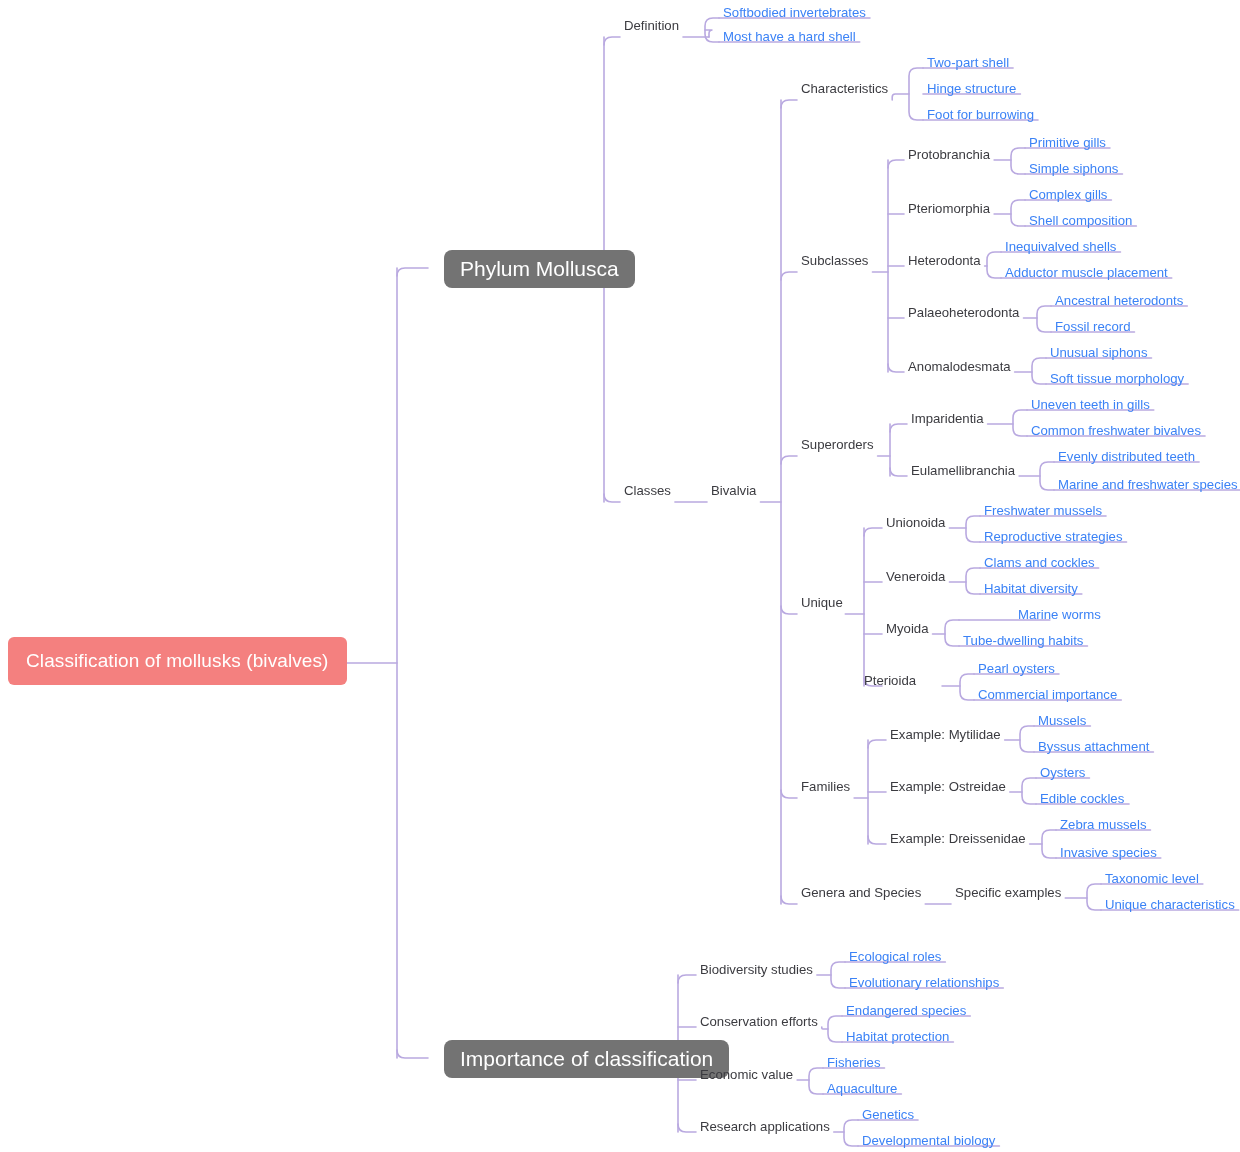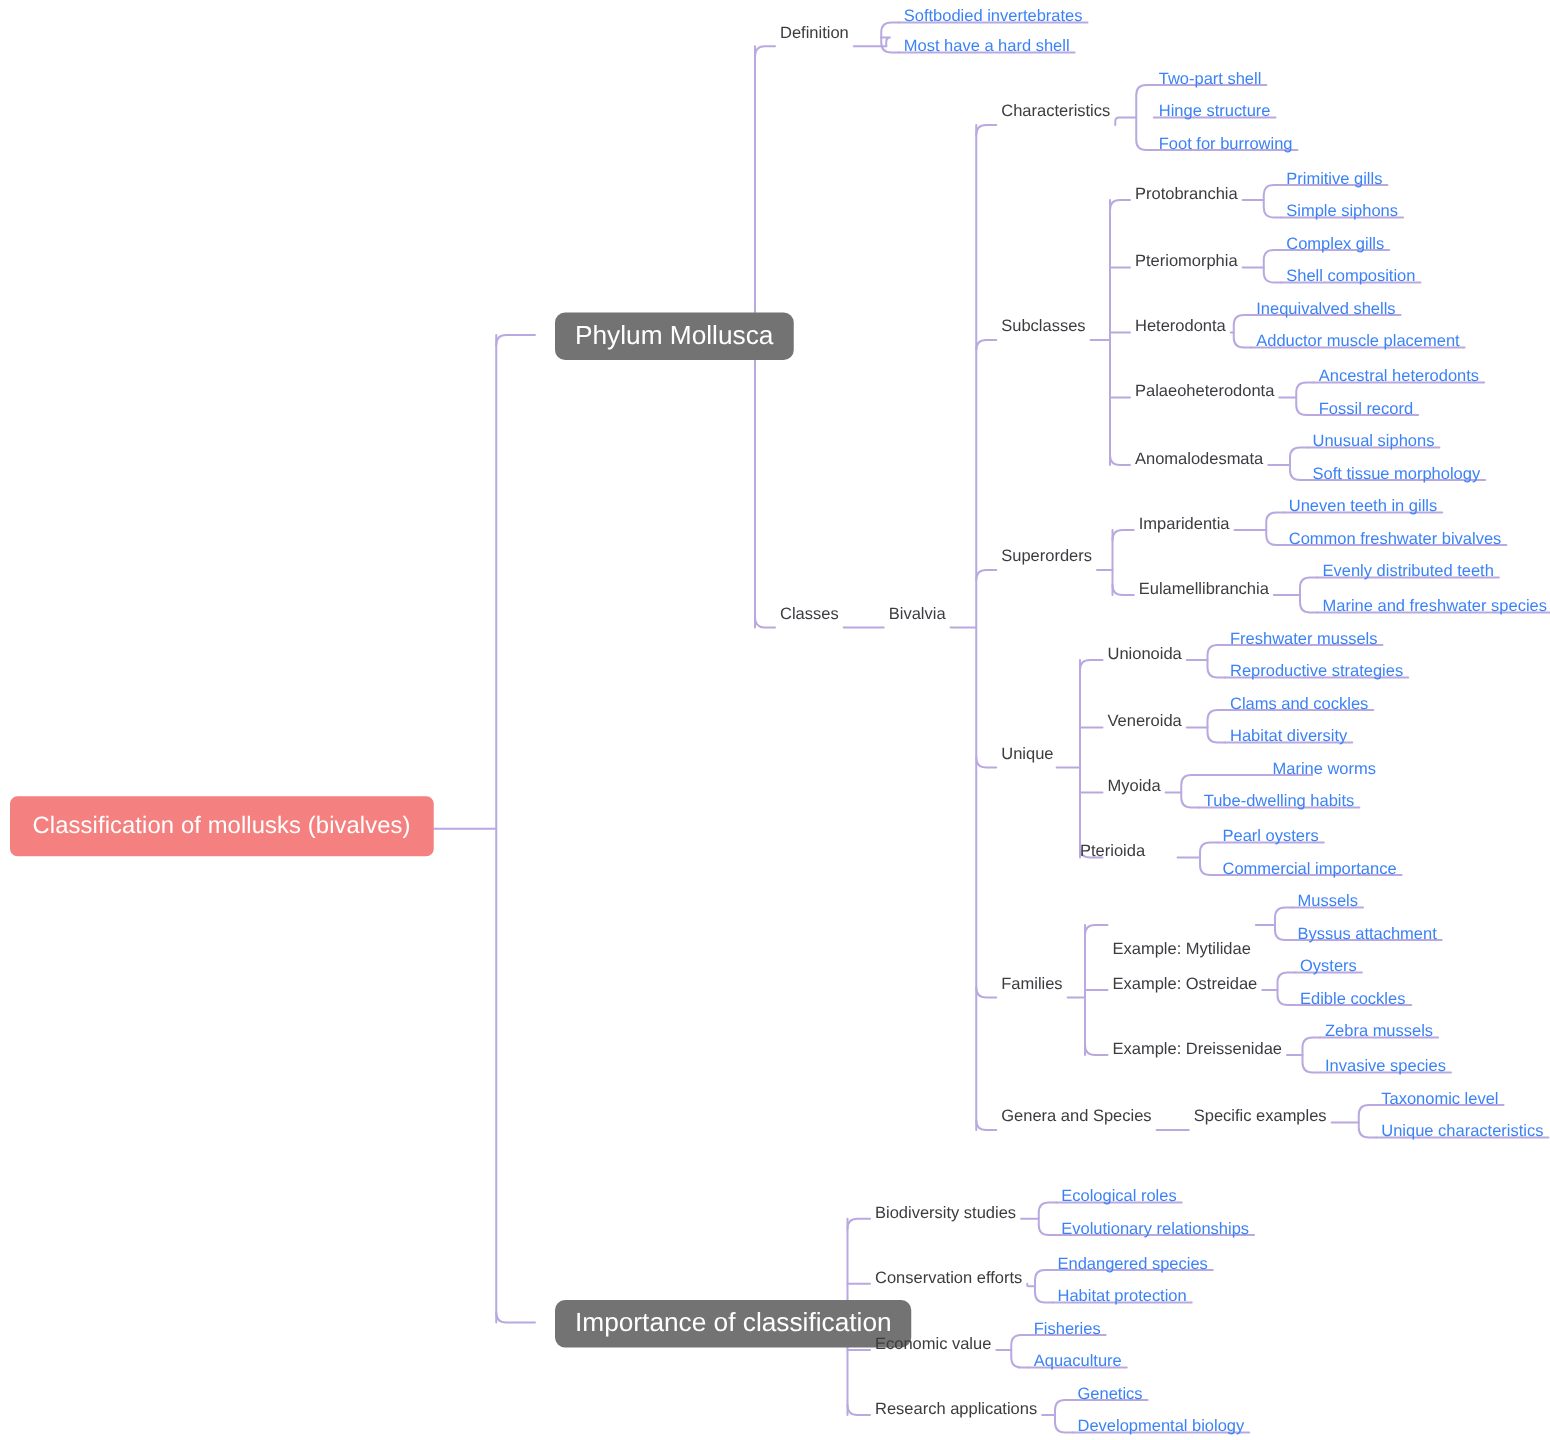--- a/index.html
+++ b/index.html
@@ -222,21 +222,21 @@
   <div class="node txt leaf" style="left:984px;top:556px;">Clams and cockles</div>
   <div class="node txt leaf" style="left:984px;top:582px;">Habitat diversity</div>
   <div class="node txt" style="left:886px;top:622px;">Myoida</div>
   <div class="node txt leaf" style="left:990px;top:608px;margin-left:28px;">Marine worms</div>
   <div class="node txt leaf" style="left:963px;top:634px;">Tube-dwelling habits</div>
   <div class="node txt" style="left:864px;top:674px;">Pterioida</div>
   <div class="node txt leaf" style="left:978px;top:662px;">Pearl oysters</div>
   <div class="node txt leaf" style="left:978px;top:688px;">Commercial importance</div>
 
   <div class="node txt" style="left:801px;top:780px;">Families</div>
-  <div class="node txt" style="left:890px;top:728px;margin-top:24px;">Example: Mytilidae</div>
+  <div class="node txt" style="left:890px;top:728px;">Example: Mytilidae</div>
   <div class="node txt leaf" style="left:1038px;top:714px;">Mussels</div>
   <div class="node txt leaf" style="left:1038px;top:740px;">Byssus attachment</div>
   <div class="node txt" style="left:890px;top:780px;">Example: Ostreidae</div>
   <div class="node txt leaf" style="left:1040px;top:766px;">Oysters</div>
   <div class="node txt leaf" style="left:1040px;top:792px;">Edible cockles</div>
   <div class="node txt" style="left:890px;top:832px;">Example: Dreissenidae</div>
   <div class="node txt leaf" style="left:1060px;top:818px;">Zebra mussels</div>
   <div class="node txt leaf" style="left:1060px;top:846px;">Invasive species</div>
 
   <div class="node txt" style="left:801px;top:886px;">Genera and Species</div>

